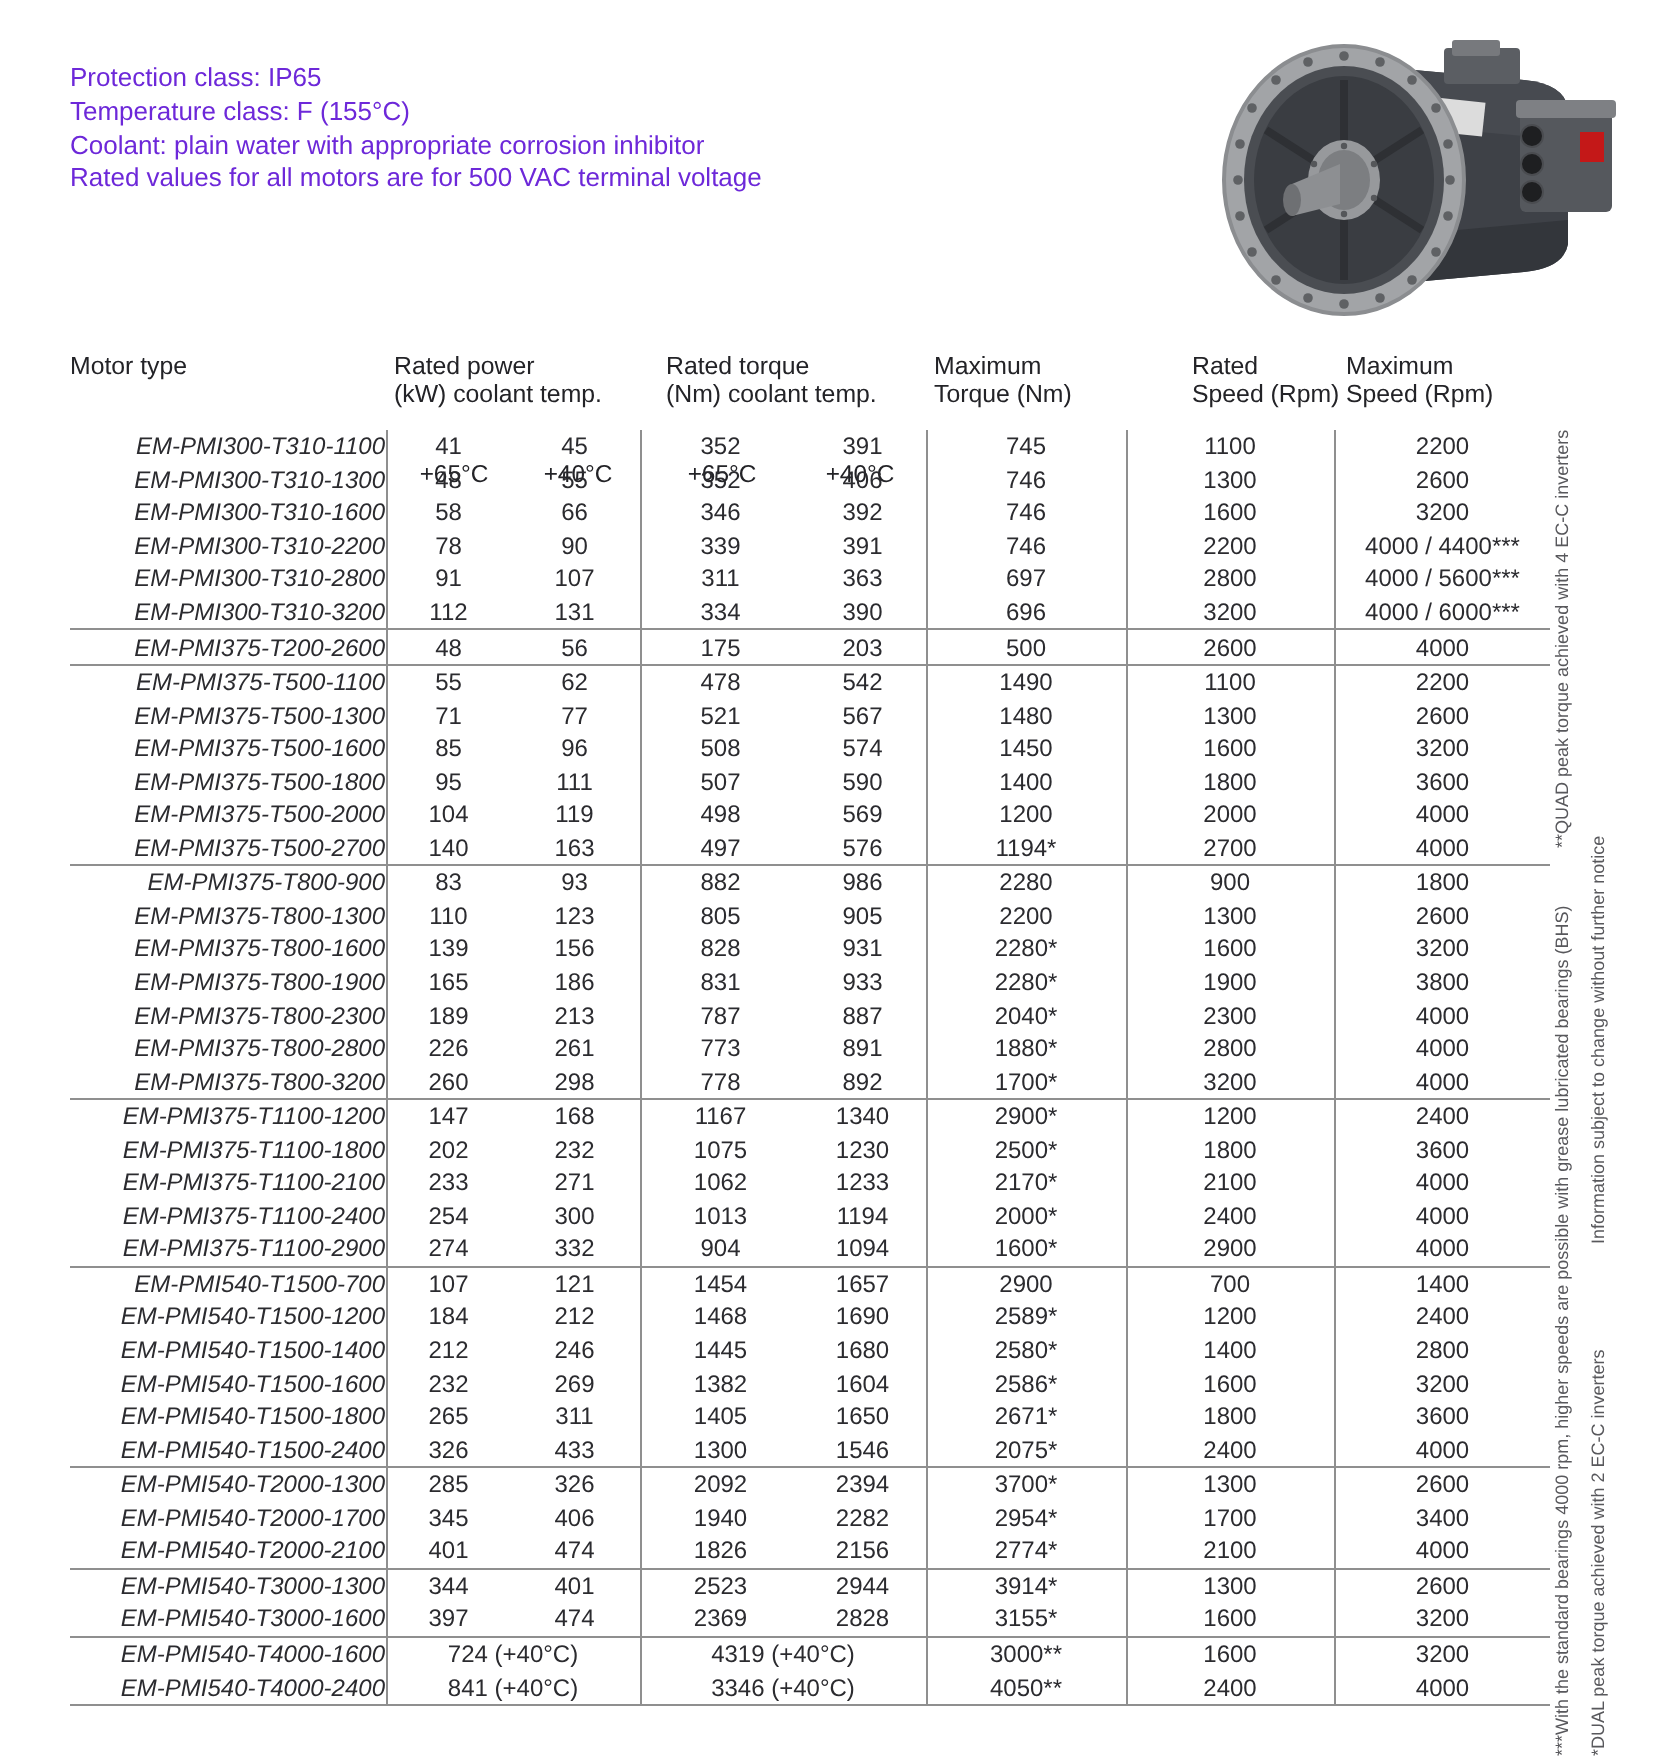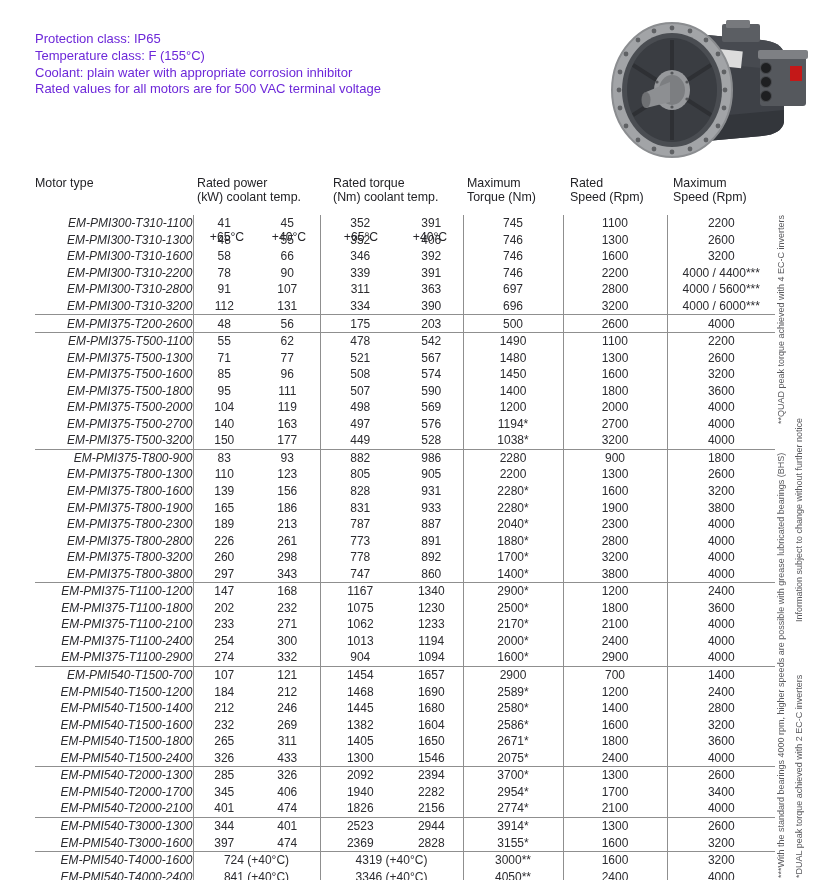--- a/index.html
+++ b/index.html
@@ -117,21 +117,21 @@
   <div class="th" style="left:333px;top:176px">
     <div>Rated torque</div>
     <div>(Nm) coolant temp.</div>
   </div>
 
   <div class="th" style="left:467px;top:176px">
     <div>Maximum</div>
     <div>Torque (Nm)</div>
   </div>
 
-  <div class="th" style="left:570px;top:176px">
+  <div class="th" style="left:596px;top:176px">
     <div>Rated</div>
     <div>Speed (Rpm)</div>
   </div>
 
   <div class="th" style="left:673px;top:176px">
     <div>Maximum</div>
     <div>Speed (Rpm)</div>
   </div>
 
   <div class="tt" style="left:204px">+65°C</div>
@@ -278,30 +278,20 @@
         <tr>
           <td class="cmotor">EM-PMI375-T500-2700</td>
           <td class=" bl">140</td>
           <td class="">163</td>
           <td class=" bl">497</td>
           <td class="">576</td>
           <td class=" bl">1194*</td>
           <td class=" bl">2700</td>
           <td class=" bl">4000</td>
         </tr>
-        <tr>
-          <td class="cmotor">EM-PMI375-T500-3200</td>
-          <td class=" bl">150</td>
-          <td class="">177</td>
-          <td class=" bl">449</td>
-          <td class="">528</td>
-          <td class=" bl">1038*</td>
-          <td class=" bl">3200</td>
-          <td class=" bl">4000</td>
-        </tr>
       </tbody>
       <tbody>
         <tr>
           <td class="cmotor">EM-PMI375-T800-900</td>
           <td class=" bl">83</td>
           <td class="">93</td>
           <td class=" bl">882</td>
           <td class="">986</td>
           <td class=" bl">2280</td>
           <td class=" bl">900</td>
@@ -360,30 +350,20 @@
         <tr>
           <td class="cmotor">EM-PMI375-T800-3200</td>
           <td class=" bl">260</td>
           <td class="">298</td>
           <td class=" bl">778</td>
           <td class="">892</td>
           <td class=" bl">1700*</td>
           <td class=" bl">3200</td>
           <td class=" bl">4000</td>
         </tr>
-        <tr>
-          <td class="cmotor">EM-PMI375-T800-3800</td>
-          <td class=" bl">297</td>
-          <td class="">343</td>
-          <td class=" bl">747</td>
-          <td class="">860</td>
-          <td class=" bl">1400*</td>
-          <td class=" bl">3800</td>
-          <td class=" bl">4000</td>
-        </tr>
       </tbody>
       <tbody>
         <tr>
           <td class="cmotor">EM-PMI375-T1100-1200</td>
           <td class=" bl">147</td>
           <td class="">168</td>
           <td class=" bl">1167</td>
           <td class="">1340</td>
           <td class=" bl">2900*</td>
           <td class=" bl">1200</td>

